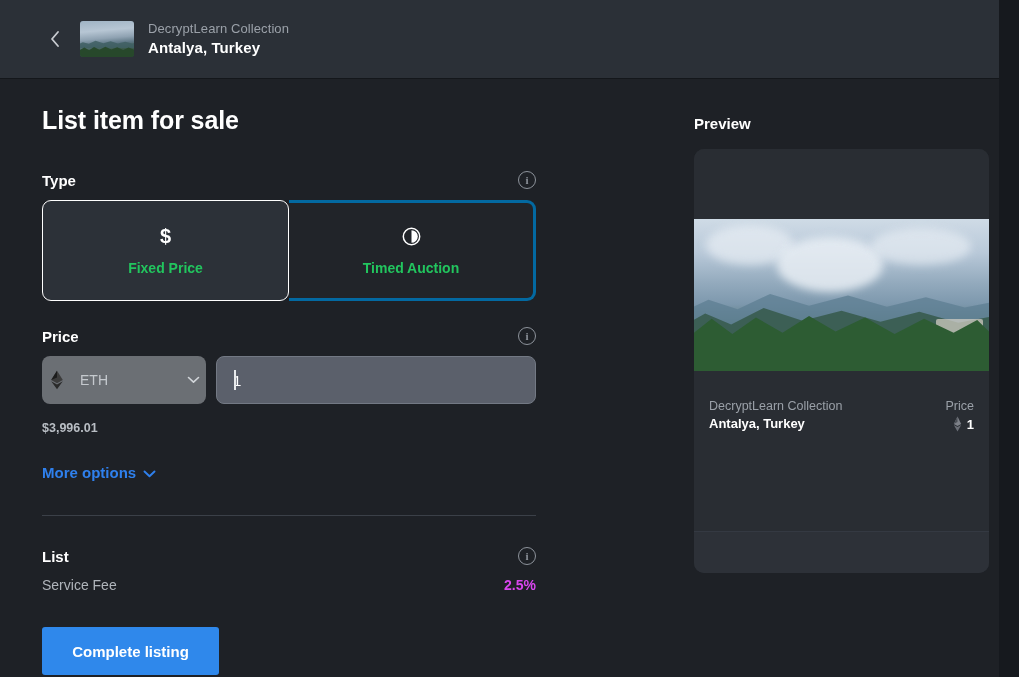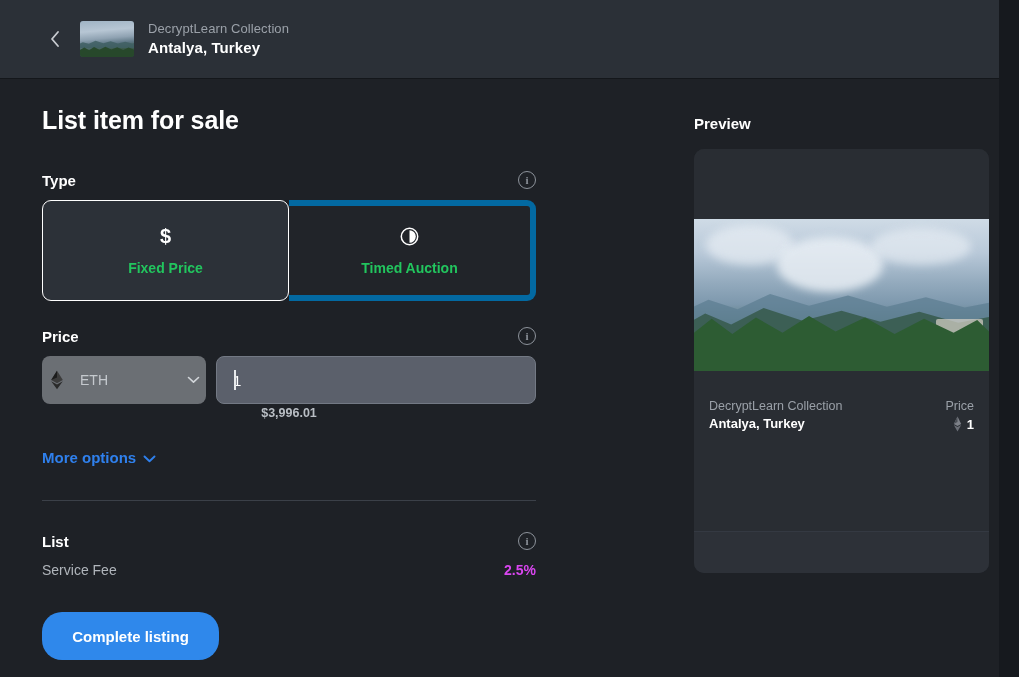--- a/index.html
+++ b/index.html
@@ -107,21 +107,21 @@
     width: 494px; height: 101px;
     margin-top: 11px;
     border-radius: 9px;
   }
   .type-card {
     flex: 1 1 50%;
     display: flex; flex-direction: column;
     align-items: center; justify-content: center;
     gap: 13px;
     cursor: pointer;
-    border: 6px solid #0369a1;
+    border: 3px solid #0369a1;
     background: #212429;
   }
   .type-card:first-child {
     border-radius: 9px 0 0 9px;
   }
   .type-card:last-child {
     border-radius: 0 9px 9px 0;
     border-left: none;
   }
   .type-card.selected {
@@ -177,24 +177,24 @@
     position: relative;
   }
   .caret {
     display: inline-block;
     width: 1.5px; height: 20px;
     background: #e8eaec;
     position: absolute; left: 1px; top: -2px;
   }
   .usd-estimate {
     width: 494px;
-    text-align: center;
+    text-align: left;
     font-size: 12.5px; font-weight: 700;
     color: #b9bec4;
-    margin-top: 2px;
+    margin-top: 17px;
   }
 
   
   .more-options {
     display: inline-flex; align-items: center; gap: 7px;
     margin-top: 29px;
     color: #2f80ed;
     font-size: 15px; font-weight: 700;
     cursor: pointer;
   }
@@ -211,21 +211,21 @@
     width: 494px; margin-top: 12px;
   }
   .fee-name { font-size: 14px; color: #b0b5bb; }
   .fee-value { font-size: 14px; font-weight: 700; color: #d946ef; }
 
   .complete-btn {
     margin-top: 34px;
     width: 177px; height: 48px;
     background: #2f88eb;
     color: #ffffff;
-    border: none; border-radius: 20px;
+    border: none; border-radius: 3px;
     font-family: "Liberation Sans", sans-serif;
     font-size: 15px; font-weight: 700;
     cursor: pointer;
     display: flex; align-items: center; justify-content: center;
   }
 
   
   .preview-col {
     position: absolute; top: 79px; left: 694px;
     width: 300px;

